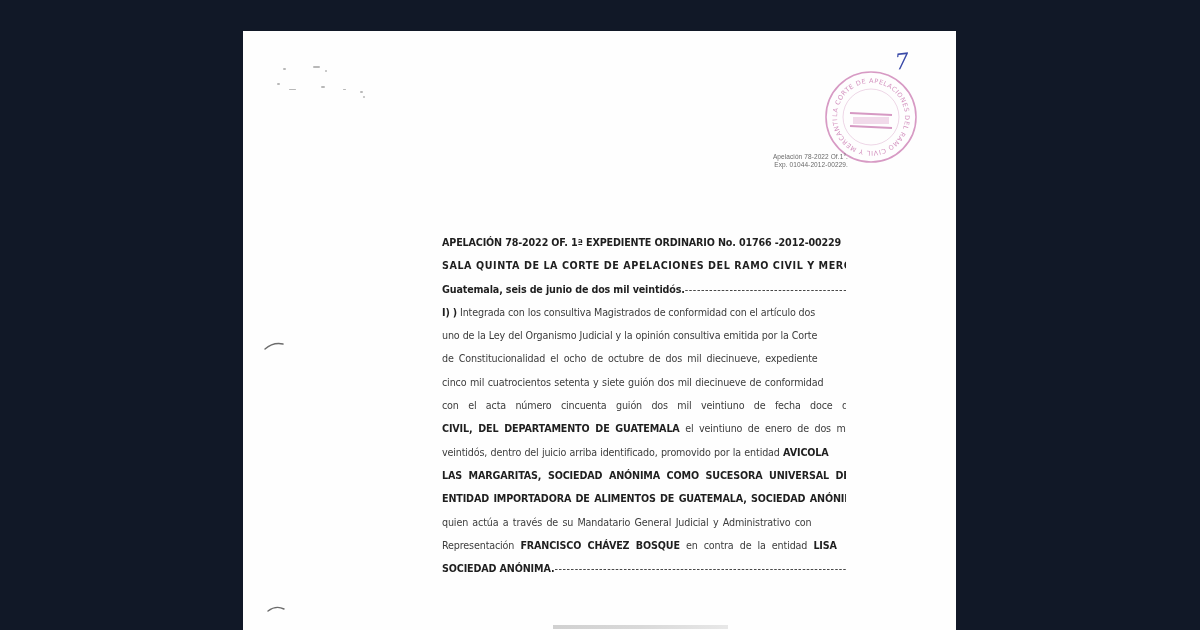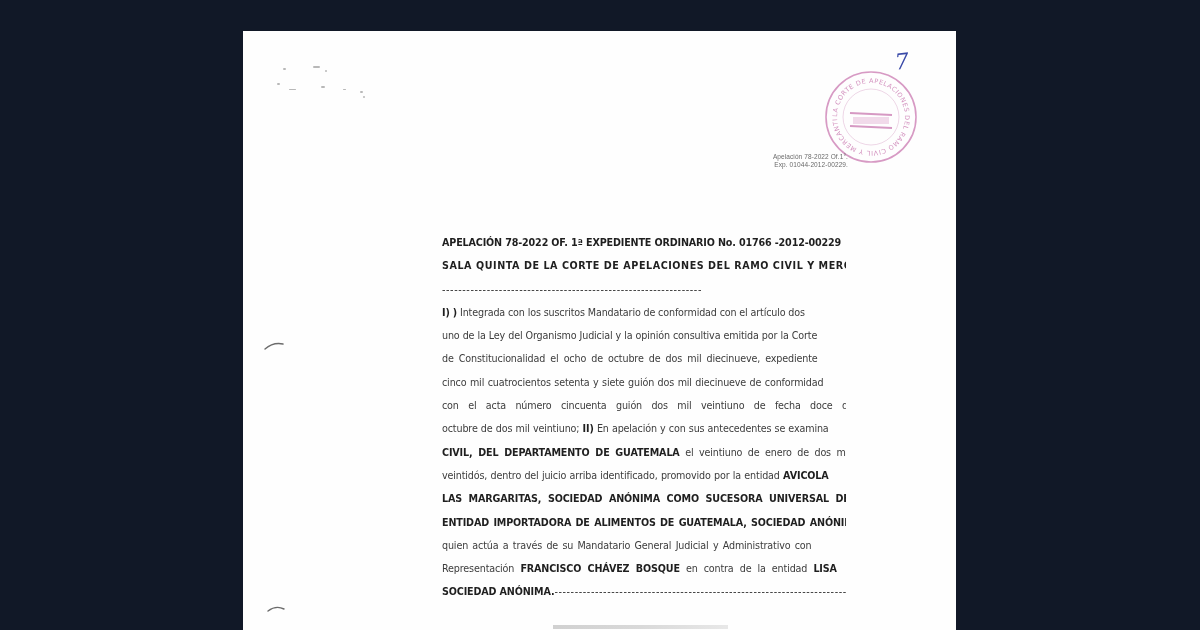--- a/index.html
+++ b/index.html
@@ -141,40 +141,38 @@
     </div>
 
     <div class="body-text">
       <div class="line left">
         <span class="b">APELACIÓN 78-2022 OF. 1ª EXPEDIENTE ORDINARIO No. 01766 -2012-00229</span>
       </div>
       <div class="line left">
         <span class="b" style="letter-spacing:0.55px;">SALA QUINTA DE LA CORTE DE APELACIONES DEL RAMO CIVIL Y MERCANTIL:</span>
       </div>
       <div class="line left">
+        <span class="b">Guatemala, seis de junio de dos mil veintidós.</span>
         <span class="dashes">----------------------------------------------------------------</span>
       </div>
 
       <div class="line">
-        <span><span class="b">I) )</span><span> Integrada con los suscritos Mandatario de conformidad con el artículo dos</span></span>
+        <span><span class="b">I) )</span><span> Integrada con los consultiva Magistrados de conformidad con el artículo dos</span></span>
       </div>
       <div class="line">
         <span style="word-spacing:0.2px;">uno de la Ley del Organismo Judicial y la opinión consultiva emitida por la Corte</span>
       </div>
       <div class="line">
         <span style="word-spacing:2.2px;">de Constitucionalidad el ocho de octubre de dos mil diecinueve, expediente</span>
       </div>
       <div class="line">
         <span style="word-spacing:0.6px;">cinco mil cuatrocientos setenta y siete guión dos mil diecinueve de conformidad</span>
       </div>
       <div class="line">
         <span style="word-spacing:6.5px;">con el acta número cincuenta guión dos mil veintiuno de fecha doce de</span>
-      </div>
-      <div class="line">
-        <span style="word-spacing:0.3px;"><span>octubre de dos mil veintiuno;</span> <span class="b">II)</span> <span>En apelación y con sus antecedentes se examina</span></span>
       </div>
       <div class="line">
         <span style="word-spacing:2.6px;"><span class="b">CIVIL, DEL DEPARTAMENTO DE GUATEMALA</span> <span>el veintiuno de enero de dos mil</span></span>
       </div>
       <div class="line">
         <span style="word-spacing:0.4px;"><span>veintidós, dentro del juicio arriba identificado, promovido por la entidad</span> <span class="b">AVICOLA</span></span>
       </div>
       <div class="line">
         <span class="b" style="word-spacing:3.4px;">LAS MARGARITAS, SOCIEDAD ANÓNIMA COMO SUCESORA UNIVERSAL DE LA</span>
       </div>

